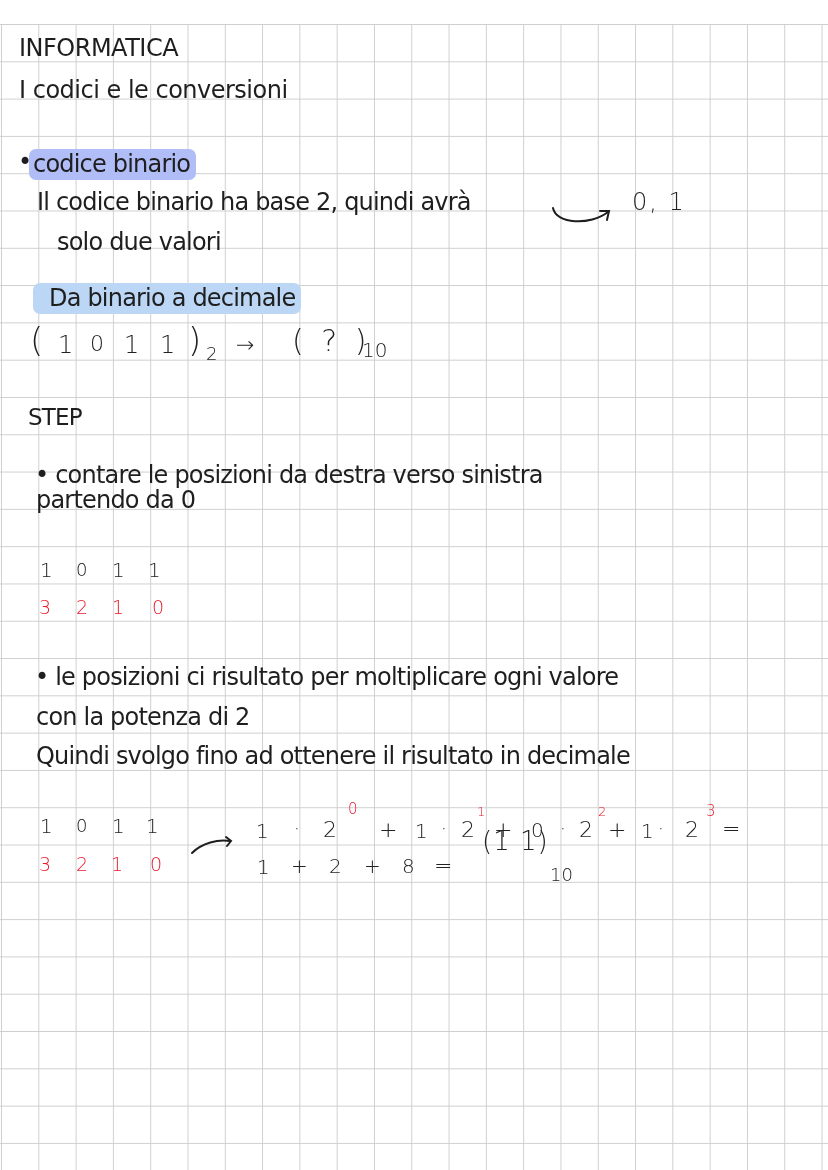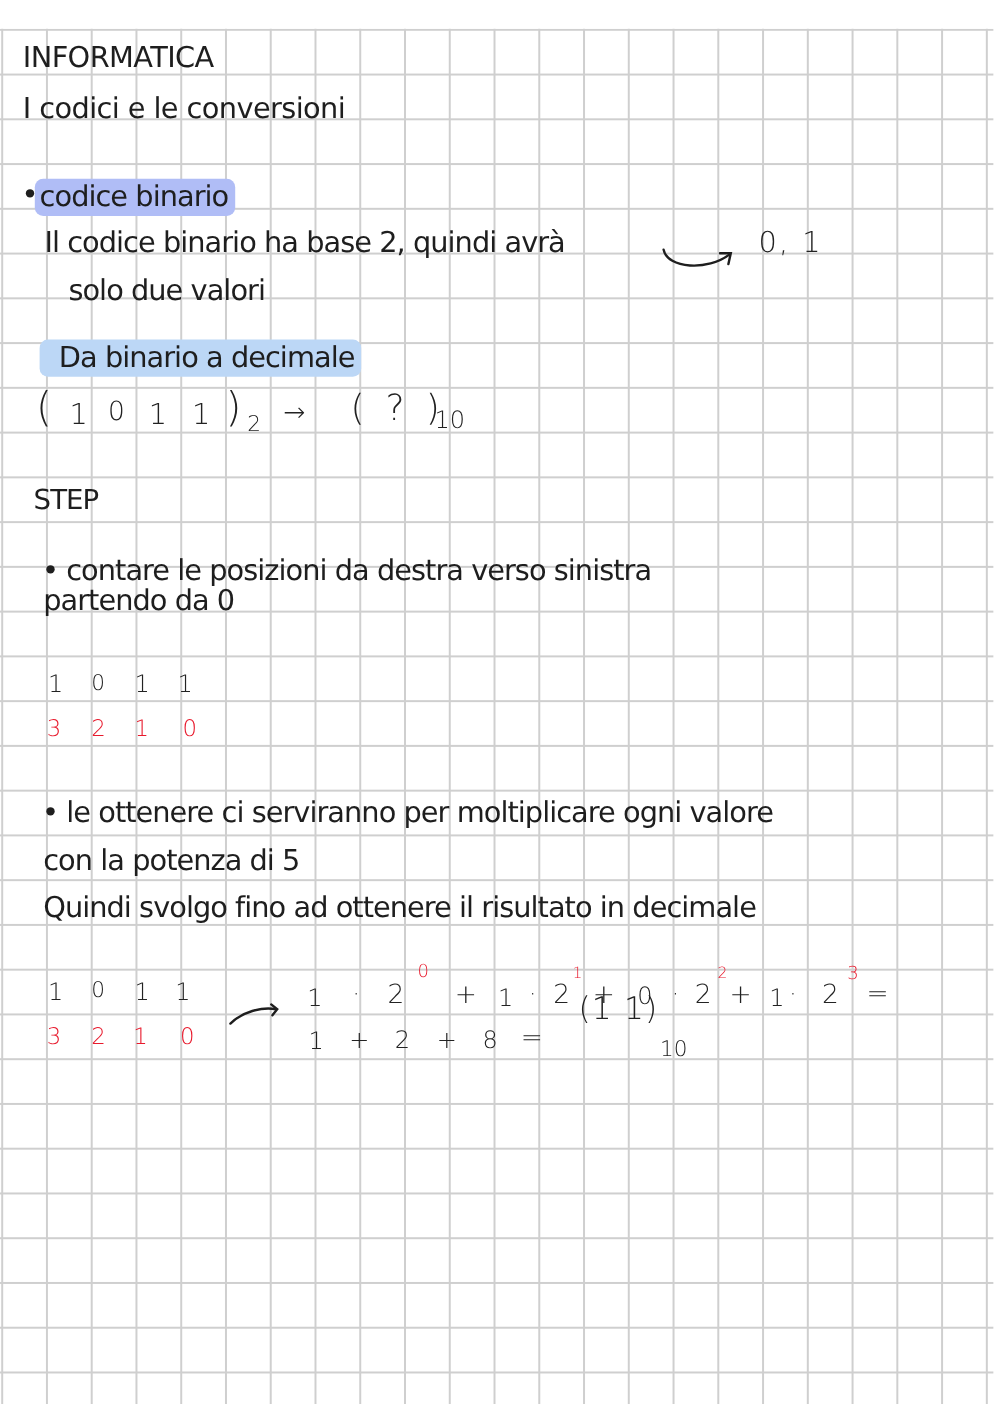--- a/index.html
+++ b/index.html
@@ -72,22 +72,22 @@
   <div class="digit math" style="left:40px; top:560px; font-size:20px;">1</div>
   <div class="digit math" style="left:76px; top:561px; font-size:18px;">0</div>
   <div class="digit math" style="left:112px; top:560px; font-size:20px;">1</div>
   <div class="digit math" style="left:148px; top:560px; font-size:20px;">1</div>
   <div class="digit math red" style="left:39px; top:598px; font-size:19px;">3</div>
   <div class="digit math red" style="left:76px; top:598px; font-size:19px;">2</div>
   <div class="digit math red" style="left:112px; top:598px; font-size:19px;">1</div>
   <div class="digit math red" style="left:152px; top:598px; font-size:19px;">0</div>
 </div>
 
-<div class="t hw body" style="left:35px; top:665px;">• le ottenere ci serviranno per moltiplicare ogni valore</div>
-<div class="t hw body" style="left:36px; top:705px;">con la potenza di 5</div>
+<div class="t hw body" style="left:35px; top:665px;">• le posizioni ci risultato per moltiplicare ogni valore</div>
+<div class="t hw body" style="left:36px; top:705px;">con la potenza di 2</div>
 <div class="t hw body" style="left:36px; top:744px;">Quindi svolgo fino ad ottenere il risultato in decimale</div>
 
 <div>
   <div class="digit math" style="left:40px; top:816px; font-size:20px;">1</div>
   <div class="digit math" style="left:76px; top:817px; font-size:18px;">0</div>
   <div class="digit math" style="left:112px; top:816px; font-size:20px;">1</div>
   <div class="digit math" style="left:146px; top:816px; font-size:20px;">1</div>
   <div class="digit math red" style="left:39px; top:855px; font-size:19px;">3</div>
   <div class="digit math red" style="left:76px; top:855px; font-size:19px;">2</div>
   <div class="digit math red" style="left:111px; top:855px; font-size:19px;">1</div>

